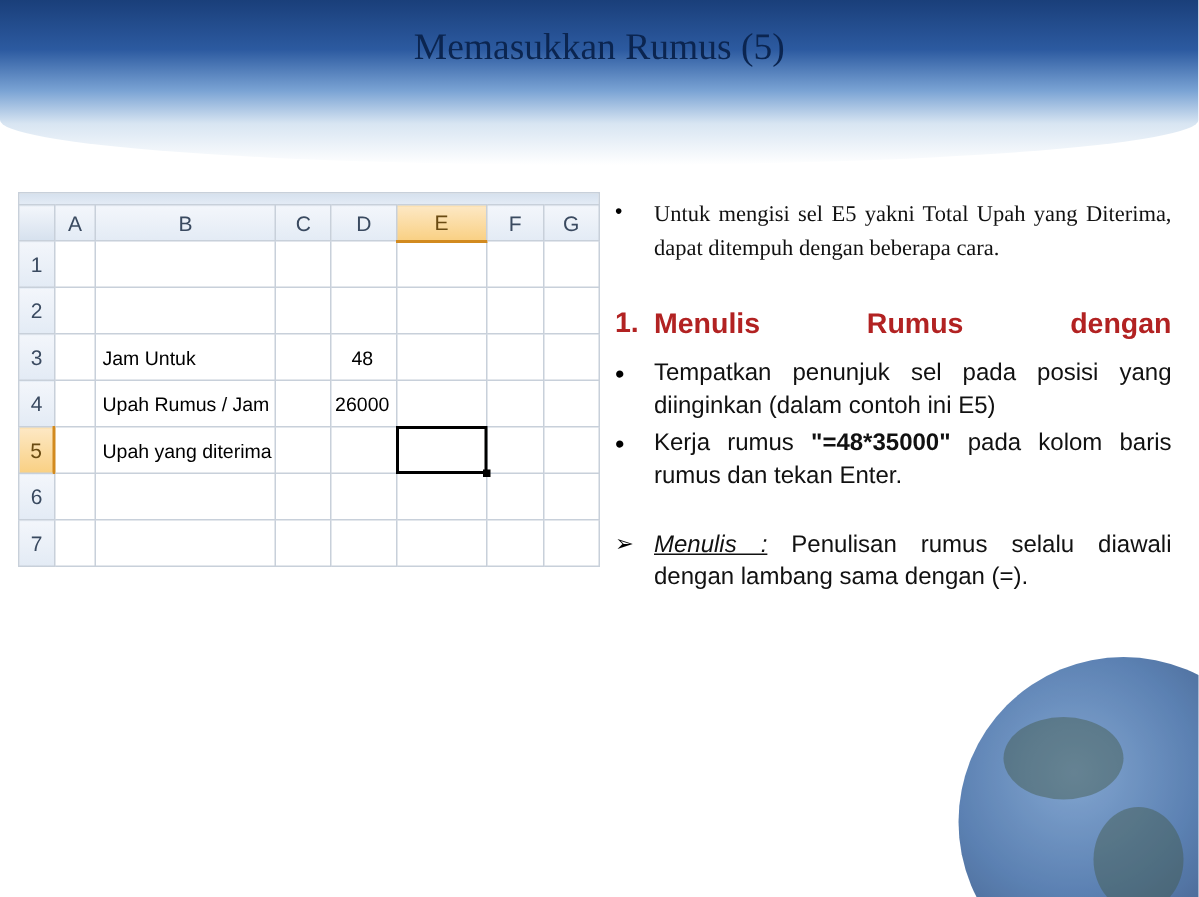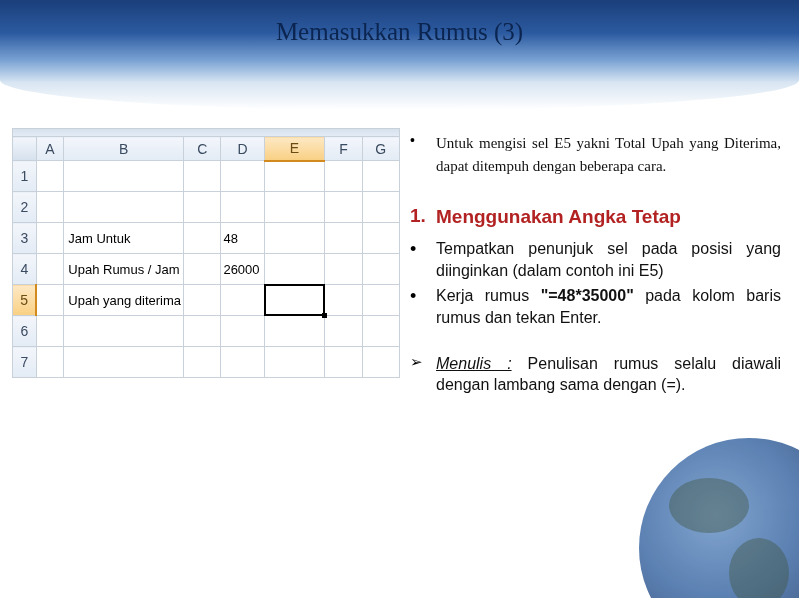--- a/index.html
+++ b/index.html
@@ -96,21 +96,21 @@
   .sheet .colF { width: 38px; }
   .sheet .colG { width: 38px; }
   .sheet td.label-cell {
     font-family: 'Comic Sans MS', cursive, sans-serif;
     text-align: left;
     padding-left: 4px;
     font-size: 13px;
     white-space: nowrap;
   }
   .sheet td.num-cell {
-    text-align: left;
+    text-align: center;
     padding-right: 4px;
     font-size: 13px;
     margin-left: 33px;
   }
   .sheet th.col-sel {
     background: linear-gradient(#fde8c4, #f9d083);
     border-bottom: 2px solid #d28a1f;
     color: #6a4b12;
   }
   .sheet td.rowhdr.row-sel {
@@ -223,21 +223,21 @@
     text-align: justify;
     color: #111;
   }
 </style>
 </head>
 <body>
 
 <div class="top-wave"></div>
 <div class="globe"></div>
 
-<h1 class="title">Memasukkan Rumus (3)</h1>
+<h1 class="title">Memasukkan Rumus (5)</h1>
 
 <div class="sheet">
   <div class="sheet-top"></div>
   <table>
     <tbody>
         <tr>
       <th class="corner"></th>
       <th class="colA">A</th>
       <th class="colB">B</th>
       <th class="colC">C</th>
@@ -322,21 +322,21 @@
 
 <div class="content">
   <div class="intro">
     <div class="bullet">•</div>
     <div class="text">Untuk mengisi sel E5 yakni Total Upah yang Diterima, dapat ditempuh dengan beberapa cara.</div>
   </div>
 
   <div class="heading">
     <div class="num">1.</div>
     <div class="txt">
-      <span class="line2">Menggunakan Angka Tetap</span>
+      <span>Menulis Rumus dengan</span>
     </div>
   </div>
 
   <div class="sub">
     <div class="mark">•</div>
     <div class="txt">Tempatkan penunjuk sel pada posisi yang diinginkan (dalam contoh ini E5)</div>
   </div>
 
   <div class="sub">
     <div class="mark">•</div>

